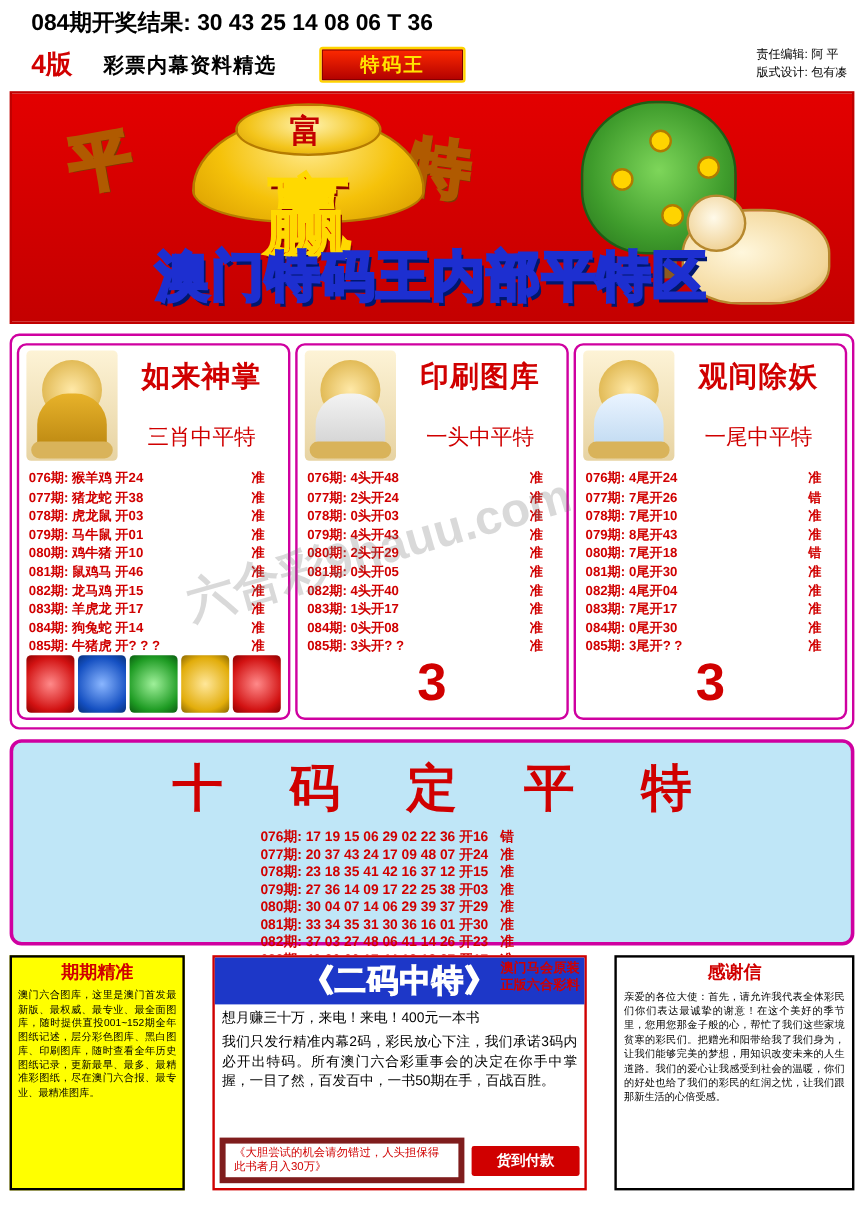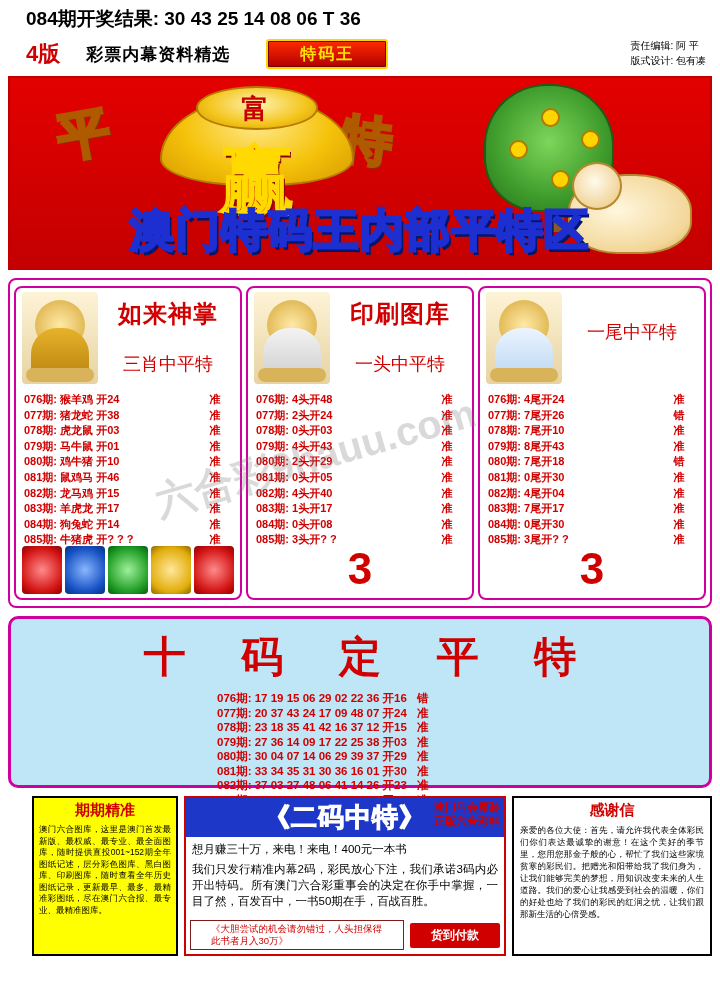--- a/index.html
+++ b/index.html
@@ -149,21 +149,21 @@
     text-align:center;font-size:42px;font-weight:bold;color:#d00000;
     letter-spacing:22px;text-indent:22px;margin:2px 0 6px;
   }
   .ten-rows{padding-left:196px;text-align:right;}
   .ten-row{font-size:11.5px;line-height:14.5px;font-weight:bold;color:#d00000;display:flex;}
   .ten-row .t{white-space:pre;}
   .ten-row .m{margin-left:10px;}
 
   
   .bottom{
-    margin-top:8px;display:flex;gap:6px;height:160px;margin-left:24px;
+    margin-top:8px;display:flex;gap:23px;height:196px;
   }
   .bp{border:2px solid #000;box-sizing:border-box;position:relative;}
   .bp.left{width:146px;background:#ffff00;}
   .bp.mid{flex:1;background:#ffffff;border-color:#d00000;}
   .bp.right{width:200px;background:#ffffff;}
   .bp-head{
     text-align:center;font-size:15px;font-weight:bold;color:#d00000;padding:3px 0 2px;
   }
   .bp.left .bp-body{
     font-size:8.5px;line-height:11.5px;text-align:justify;padding:2px 5px;color:#000;
@@ -174,21 +174,21 @@
   }
   .mid-title .mt{font-size:26px;font-weight:bold;color:#ffe400;-webkit-text-stroke:1px #fff;letter-spacing:1px;}
   .mid-sub{
     position:absolute;right:4px;top:2px;font-size:11px;font-weight:bold;color:#d00000;line-height:14px;text-align:center;
   }
   .mid-body{font-size:11.5px;line-height:16px;color:#000;padding:4px 6px;text-align:justify;}
   .mid-foot{
     position:absolute;left:4px;right:4px;bottom:4px;display:flex;align-items:center;gap:6px;
   }
   .mid-foot .warn{
-    flex:1;border:1px solid #7f1d1d;color:#d00000;font-size:9.5px;padding:2px 20px;line-height:12px;
+    flex:1;border:5px solid #7f1d1d;color:#d00000;font-size:9.5px;padding:2px 7px;line-height:12px;
   }
   .mid-foot .pay{
     width:86px;background:#d00000;color:#fff;font-size:12px;font-weight:bold;
     text-align:center;padding:4px 2px;border-radius:2px;
   }
   .bp.right .bp-body{
     font-size:8.5px;line-height:12px;padding:2px 6px;color:#000;text-align:justify;
   }
 
   .watermark{
@@ -361,20 +361,21 @@
     </div>
 
     <div class="col">
       <div class="col-head">
         <div class="deity guanyin">
           <div class="halo"></div>
             <div class="body"></div>
             <div class="base"></div>
         </div>
         <div class="col-titles">
+          <div class="col-title">观间除妖</div>
           <div class="col-sub">一尾中平特</div>
         </div>
       </div>
       <div class="rows">
         <div class="row">
             <span class="txt">076期: 4尾开24</span>
             <span class="mark">准</span>
           </div>
         <div class="row">
             <span class="txt">077期: 7尾开26</span>

